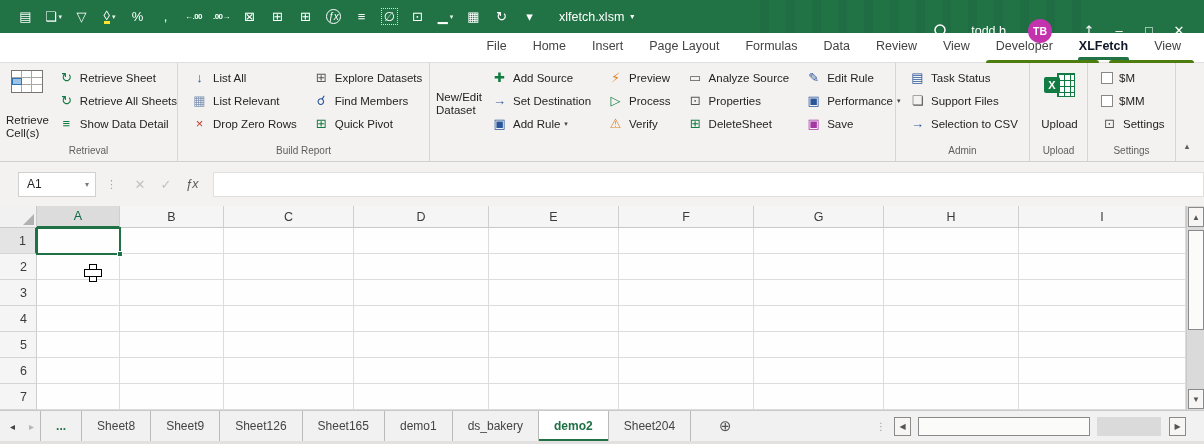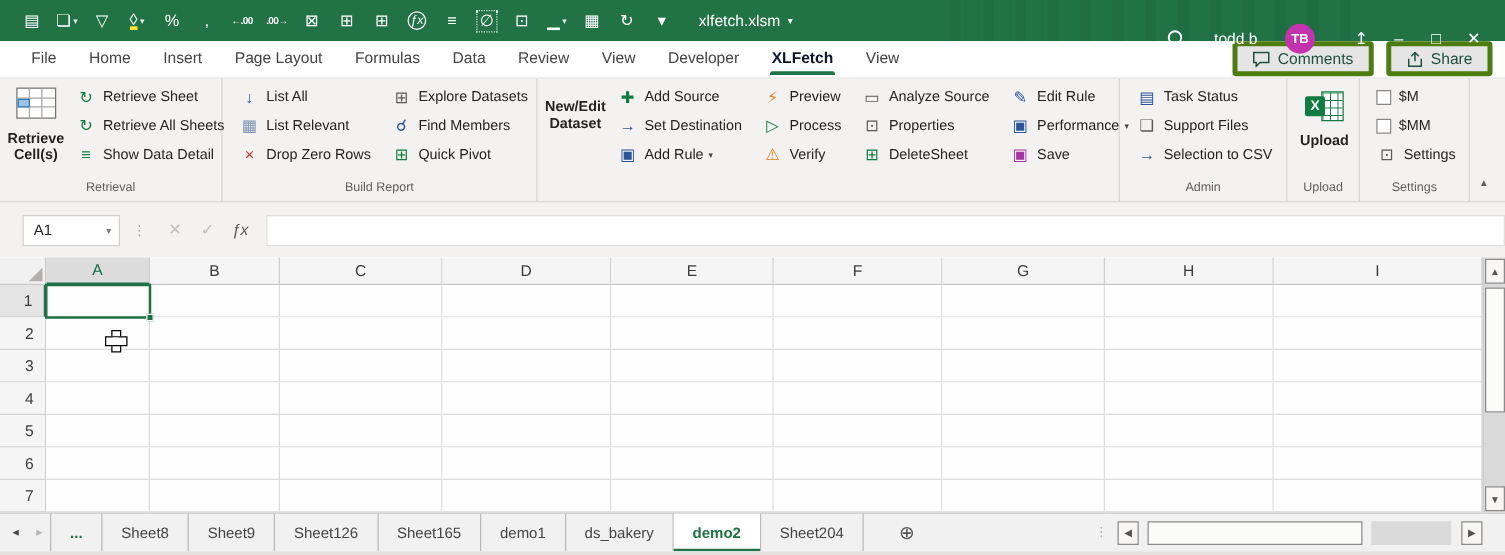--- a/index.html
+++ b/index.html
@@ -19,35 +19,35 @@
   .qat-btn .g.dotted { border:1px dotted rgba(255,255,255,.8); padding:0 2px; }
   .tb-title { margin-left:18px; font-size:12.5px; z-index:1; display:flex; align-items:center; gap:6px; }
   .tb-title .dd { font-size:8px; }
   .tb-right { margin-left:auto; display:flex; align-items:center; gap:22px; z-index:1;margin-top:28px; }
   .tb-search { display:flex; align-items:center; }
   .tb-user { font-size:12.5px; }
   .avatar { width:24px; height:24px; border-radius:50%; background:#c333ae; color:#fff; font-size:10.5px; font-weight:bold; display:flex; align-items:center; justify-content:center; }
   .winbtn { width:30px; height:28px; display:flex; align-items:center; justify-content:center; font-size:13px; color:#fff; }
 
   
-  .tabrow { position:absolute; left:0; top:33px; width:1204px; height:30px; background:#ffffff; display:flex; align-items:flex-start; padding:0 10px 0 12px; border-bottom:1px solid #e1dfdd; }
+  .tabrow { position:absolute; left:0; top:33px; width:1204px; height:30px; background:#ffffff; display:flex; align-items:flex-end; padding:0 10px 0 12px; border-bottom:1px solid #e1dfdd;flex-direction:column; }
   .rtab { padding:6px 13px 7px; font-size:12.5px; color:#444; position:relative; cursor:default; white-space:nowrap; }
   .rtab.active { color:#0f172a; font-weight:bold; }
   .rtab.active::after { content:""; position:absolute; left:12px; right:12px; bottom:0; height:3px; background:#217346; border-radius:2px 2px 0 0; }
   .tab-actions { margin-left:auto; display:flex; gap:10px; align-items:center; }
   .pill-btn { display:flex; align-items:center; gap:6px; border:4px solid #4d7c0f; background:#e5e5e5; color:#1f513f; border-radius:3px; padding:3px 12px; font-size:12.5px; }
   .pill-btn svg { display:block; }
 
   
   .ribbon { position:absolute; left:0; top:63px; width:1204px; height:99px; background:#f3f2f1; border-bottom:1px solid #d2d0ce; display:flex; }
   .rgroup { display:flex; flex-direction:column; border-right:1px solid #d8d6d4; height:98px; flex:0 0 auto; }
   .rg-content { flex:1; display:flex; align-items:flex-start; padding:3px 4px 0 6px; gap:2px; }
   .rg-label { height:18px; text-align:center; font-size:10px; color:#605e5c; line-height:16px; }
   .large-btn { width:52px; height:74px; display:flex; flex-direction:column; align-items:center; padding-top:4px; border-radius:2px; }
-  .large-btn .llabel { margin-top:10px; font-size:11.5px; line-height:13px; text-align:center; color:#252423;font-weight:bold; }
+  .large-btn .llabel { margin-top:21px; font-size:11.5px; line-height:13px; text-align:left; color:#252423; }
   .rcol { display:flex; flex-direction:column; padding:0 3px; }
   .small-btn { display:flex; align-items:center; height:23px; padding:0 4px; border-radius:2px; white-space:nowrap; }
   .small-btn .ico { width:17px; text-align:center; margin-right:5px; font-size:13px; line-height:16px; }
   .small-btn .lbl { font-size:11.5px; color:#252423; }
   .small-btn .dd { font-size:7px; margin-left:4px; color:#444; }
   .cb { width:12px; height:12px; border:1px solid #8a8886; background:#fff; margin-right:6px; display:inline-block; }
   .ribbon-collapse { position:absolute; right:8px; bottom:4px; font-size:9px; color:#605e5c; width:18px; height:16px; text-align:center; }
 
   
   .icon-table-select { width:32px; height:25px; border:1px solid #767472; background:#fff; display:grid; grid-template-columns:repeat(3,1fr); grid-template-rows:repeat(3,1fr); }

